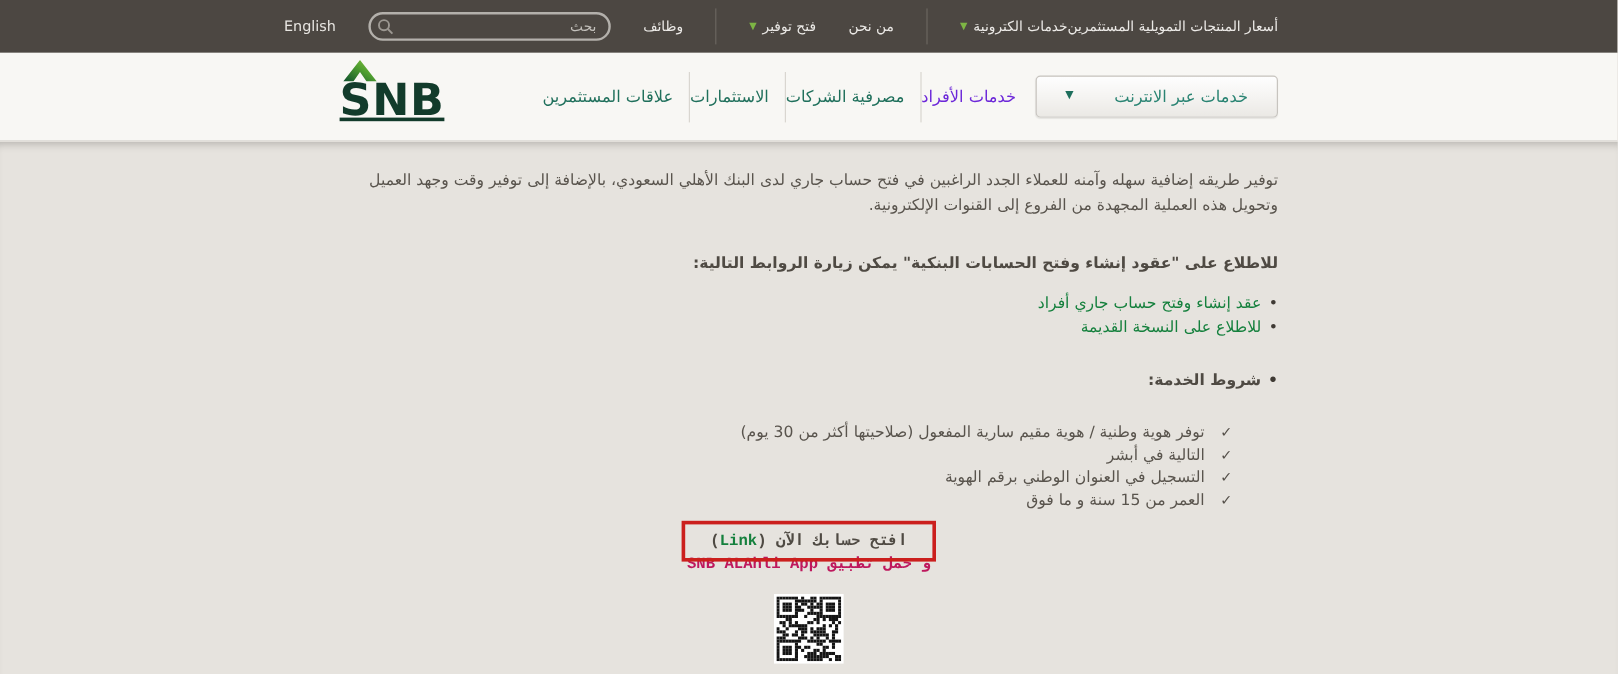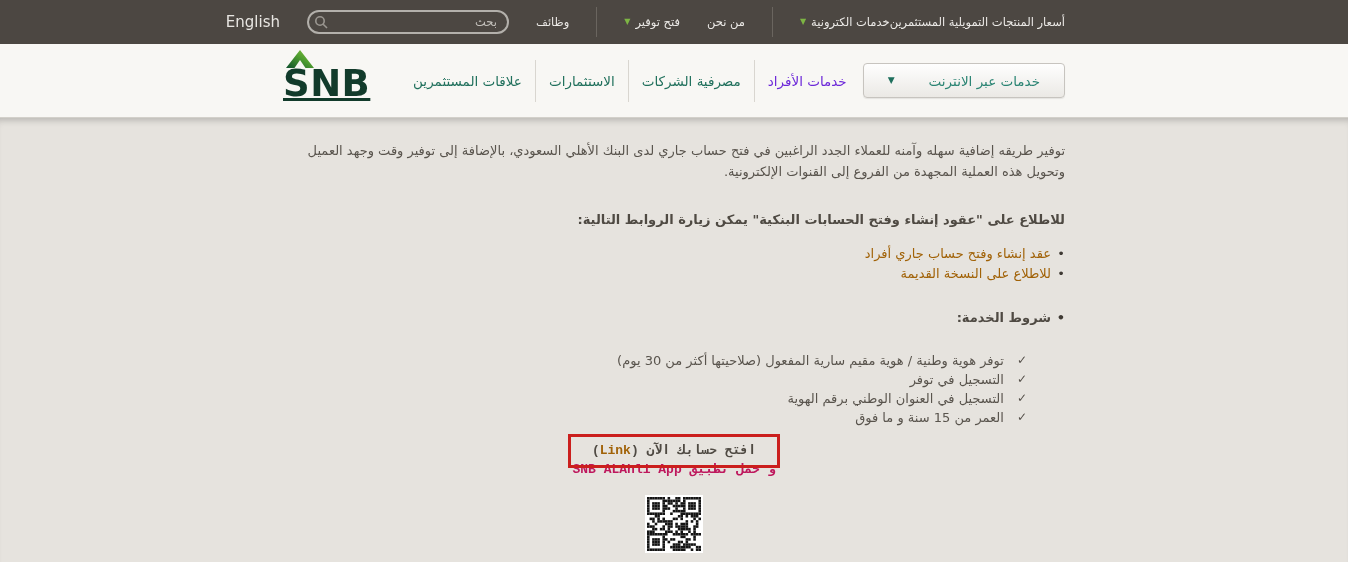--- a/index.html
+++ b/index.html
@@ -16,26 +16,26 @@
   .drop-arrow { color:#7db544; font-size:8px; line-height:1; }
   .tb-divider { width:1px; height:30px; background:#6a655f; margin-left:27px; flex:0 0 auto; }
   .search-wrap { position:relative; width:202px; height:24px; margin-left:27px; flex:0 0 auto; direction:ltr; }
   .search-wrap input {
     width:100%; height:100%; background:transparent; border:2px solid #b3b0ab; border-radius:12px;
     color:#e2dfda; font-size:11.5px; padding:0 10px 0 26px; outline:none; direction:rtl;
     font-family:"DejaVu Sans","Liberation Sans",sans-serif;
   }
   .search-wrap input::placeholder { color:#c3c0bb; }
   .search-icon { position:absolute; left:7px; top:5px; }
-  .english-label { color:#e8e6e2; font-size:15px; cursor:pointer; white-space:nowrap; }
+  .english-label { color:#e8e6e2; font-size:12px; cursor:pointer; white-space:nowrap; }
 
   
   .header { height:74px; background:#f8f7f4; border-bottom:1px solid #d3d0ca; flex:0 0 auto; }
   .header-inner { width:782px; margin:0 auto; height:100%; display:flex; align-items:center; direction:rtl; }
-  .mainnav-item { color:#20705c; font-size:13.5px; text-decoration:none; white-space:nowrap; cursor:pointer; margin-left:13px; }
+  .mainnav-item { color:#20705c; font-size:13.5px; text-decoration:none; white-space:nowrap; cursor:pointer; }
   .mainnav-item.active { color:#6d28d9; }
   .nav-divider { width:1px; height:42px; background:#d9d6d0; margin-left:13px; flex:0 0 auto; }
   .services-btn {
     display:flex; align-items:center; height:35px; padding:0 24px; margin-left:16px;
     background:linear-gradient(#fefefe,#ebe9e5); border:1px solid #c7c4bf; border-radius:4px;
     color:#2a8473; font-size:13.5px; cursor:pointer; white-space:nowrap; gap:34px;
     box-shadow:0 1px 1px rgba(0,0,0,0.08);
   }
   .services-btn .drop-arrow { color:#1e6f5d; font-size:9px; }
   .logo { margin-right:auto; position:relative; padding-top:16px; height:64px; cursor:pointer; }
@@ -43,21 +43,21 @@
   .logo-chevron { position:absolute; top:1px; left:1px; }
 
   
   .page-body { flex:1 1 auto; background:#e6e3de; box-shadow:inset 0 7px 7px -5px rgba(0,0,0,0.22); }
   .content { width:782px; margin:0 auto; direction:rtl; text-align:right; color:#59544d; font-size:13px; padding-top:22px; }
   .intro { line-height:21px; }
   .links-heading { margin-top:30px; font-weight:bold; color:#4f4a43; }
   .link-list { margin-top:17px; list-style:none; }
   .link-list li { line-height:20px; position:relative; padding-right:14px; }
   .bullet { position:absolute; right:0; top:0; color:#3f3a34; }
-  .teal-link { color:#a16207; text-decoration:none; cursor:pointer; }
+  .teal-link { color:#15803d; text-decoration:none; cursor:pointer; }
   .terms-heading-row { margin-top:26px; position:relative; padding-right:14px; font-weight:bold; color:#4f4a43; }
   .check-list { margin-top:26px; padding-right:38px; }
   .check-row { display:flex; align-items:flex-start; line-height:19px; }
   .check-glyph { color:#55504a; font-size:12px; margin-left:13px; flex:0 0 auto; }
   .cta { position:relative; text-align:center; margin-top:15px;font-family:Liberation Mono, monospace; }
   .cta-line1 { font-weight:bold; color:#4f4a43; line-height:17px; }
   .cta-line2 { font-weight:bold; color:#be185d; line-height:17px; margin-top:2px; }
   .red-annotation { position:absolute; top:-8px; left:50%; transform:translateX(-50%); width:212px; height:34px; border:3px solid #cb1f1d; z-index:2; }
   .qr-wrap { display:flex; justify-content:center; margin-top:17px; }
   .qr-box { background:#ffffff; padding:2px; width:58px; height:58px; }
@@ -152,21 +152,21 @@
         <span>شروط الخدمة:</span>
       </div>
 
       <div class="check-list">
         <div class="check-row">
           <span class="check-glyph">✓</span>
           <span>توفر هوية وطنية / هوية مقيم سارية المفعول (صلاحيتها أكثر من 30 يوم)</span>
         </div>
         <div class="check-row">
           <span class="check-glyph">✓</span>
-          <span>التسجيل في توفر</span>
+          <span>التالية في أبشر</span>
         </div>
         <div class="check-row">
           <span class="check-glyph">✓</span>
           <span>التسجيل في العنوان الوطني برقم الهوية</span>
         </div>
         <div class="check-row">
           <span class="check-glyph">✓</span>
           <span>العمر من 15 سنة و ما فوق</span>
         </div>
       </div>

